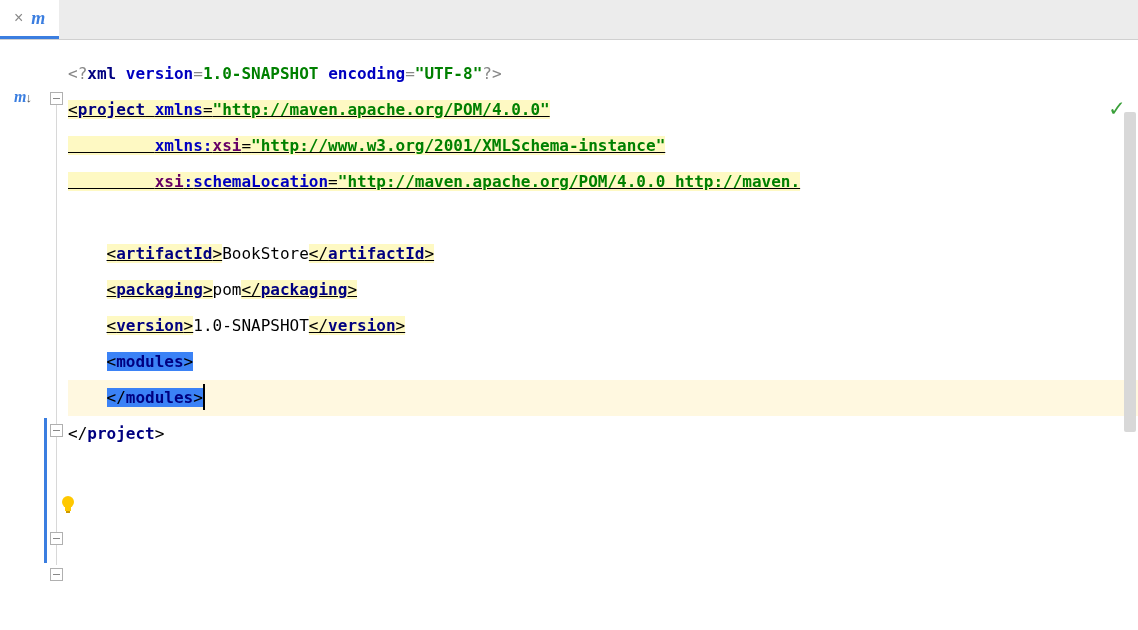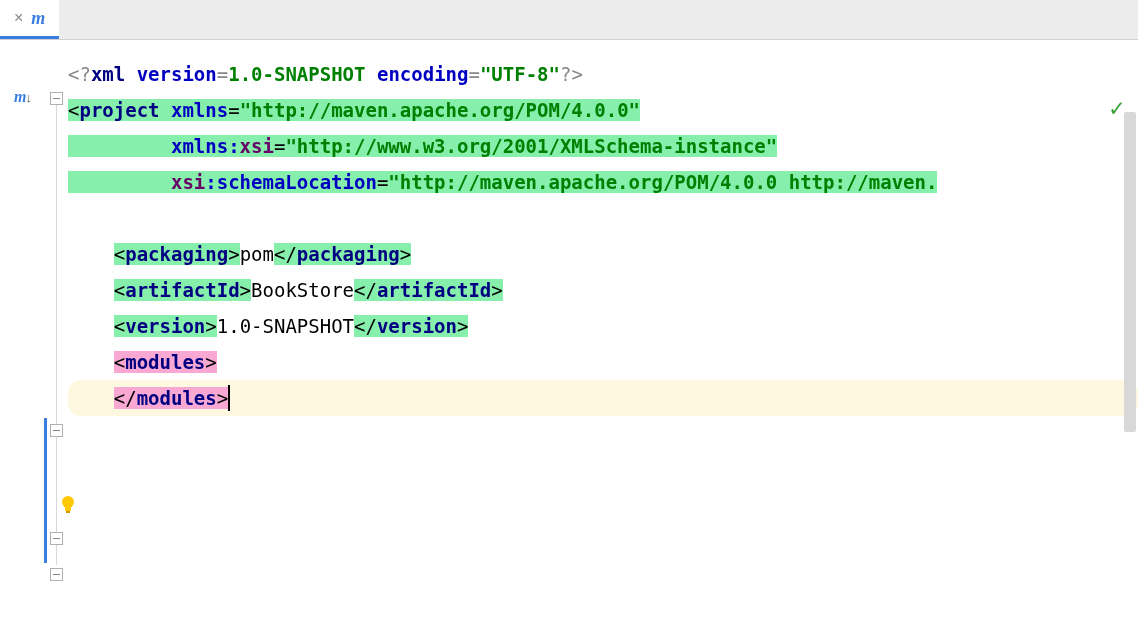--- a/index.html
+++ b/index.html
@@ -101,39 +101,39 @@
 }
 .fold-line {
   position: absolute;
   left: 8px;
   width: 1px;
   background: #d8d8d8;
 }
 .code-area {
   flex: 1;
   padding-top: 16px;
-  font-size: 19px;
+  font-size: 16px;
   line-height: 36px;
   position: relative;
   overflow: hidden;
 }
 .line {
   white-space: pre;
   height: 36px;
   position: relative;
 }
 .line .bg-tag {
-  background: #86efac;
+  background: #fef9c3;
+  text-decoration: underline;
 }
 .line.highlight-line {
   background: #fff8e0;
-  border-radius: 13px;
 }
 .sel {
-  background: #f9a8d4;
+  background: #3b82f6;
 }
 .c-pi { color: #888888; }
 .c-kw { color: #000080; font-weight: bold; }
 .c-attr { color: #0000c0; font-weight: bold; }
 .c-ns { color: #660066; font-weight: bold; }
 .c-str { color: #008000; font-weight: bold; }
 .c-txt { color: #000000; }
 .c-br { color: #000000; }
 
 .bulb {
@@ -209,32 +209,33 @@
     <div class="line"><span class="bg-tag"><span class="c-br">&lt;</span><span class="c-kw">project</span> <span class="c-attr">xmlns</span><span class="c-txt">=</span><span class="c-str">"http://maven.apache.org/POM/4.0.0"</span></span></div>
 
     <div class="line"><span class="bg-tag">         <span class="c-attr">xmlns:</span><span class="c-ns">xsi</span><span class="c-txt">=</span><span class="c-str">"http://www.w3.org/2001/XMLSchema-instance"</span></span></div>
 
     <div class="line"><span class="bg-tag">         <span class="c-ns">xsi</span><span class="c-attr">:</span><span class="c-attr">schemaLocation</span><span class="c-txt">=</span><span class="c-str">"http://maven.apache.org/POM/4.0.0 http://maven.</span></span></div>
 
 
     <div class="line"> </div>
 
 
+    <div class="line">    <span class="bg-tag"><span class="c-br">&lt;</span><span class="c-kw">artifactId</span><span class="c-br">&gt;</span></span><span class="c-txt">BookStore</span><span class="bg-tag"><span class="c-br">&lt;/</span><span class="c-kw">artifactId</span><span class="c-br">&gt;</span></span></div>
+
     <div class="line">    <span class="bg-tag"><span class="c-br">&lt;</span><span class="c-kw">packaging</span><span class="c-br">&gt;</span></span><span class="c-txt">pom</span><span class="bg-tag"><span class="c-br">&lt;/</span><span class="c-kw">packaging</span><span class="c-br">&gt;</span></span></div>
 
-    <div class="line">    <span class="bg-tag"><span class="c-br">&lt;</span><span class="c-kw">artifactId</span><span class="c-br">&gt;</span></span><span class="c-txt">BookStore</span><span class="bg-tag"><span class="c-br">&lt;/</span><span class="c-kw">artifactId</span><span class="c-br">&gt;</span></span></div>
-
     <div class="line">    <span class="bg-tag"><span class="c-br">&lt;</span><span class="c-kw">version</span><span class="c-br">&gt;</span></span><span class="c-txt">1.0-SNAPSHOT</span><span class="bg-tag"><span class="c-br">&lt;/</span><span class="c-kw">version</span><span class="c-br">&gt;</span></span></div>
 
     <div class="line">    <span class="sel"><span class="c-br">&lt;</span><span class="c-kw">modules</span><span class="c-br">&gt;</span></span></div>
 
 
 
     <div class="line highlight-line">    <span class="sel"><span class="c-br">&lt;/</span><span class="c-kw">modules</span><span class="c-br">&gt;</span></span><span class="cursor"></span></div>
 
+    <div class="line"><span class="c-br">&lt;/</span><span class="c-kw">project</span><span class="c-br">&gt;</span></div>
 
   </div>
 
   <div class="bulb">
     <svg width="20" height="20" viewBox="0 0 20 20">
         <circle cx="10" cy="8" r="6" fill="#ffc800"></circle>
         <rect x="7" y="13" width="6" height="4" fill="#ffc800"></rect>
         <rect x="8" y="17" width="4" height="2" fill="#cc9900"></rect>
       </svg>
   </div>

